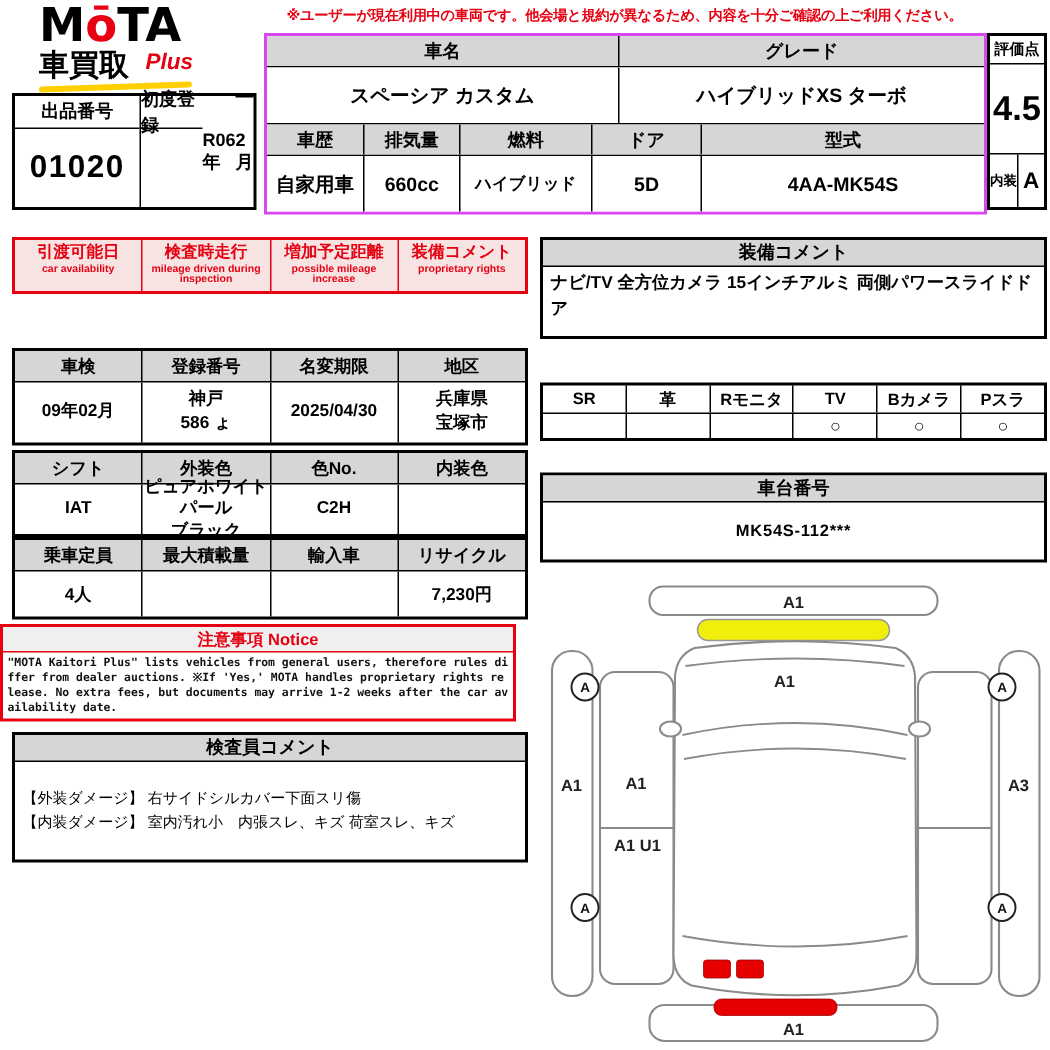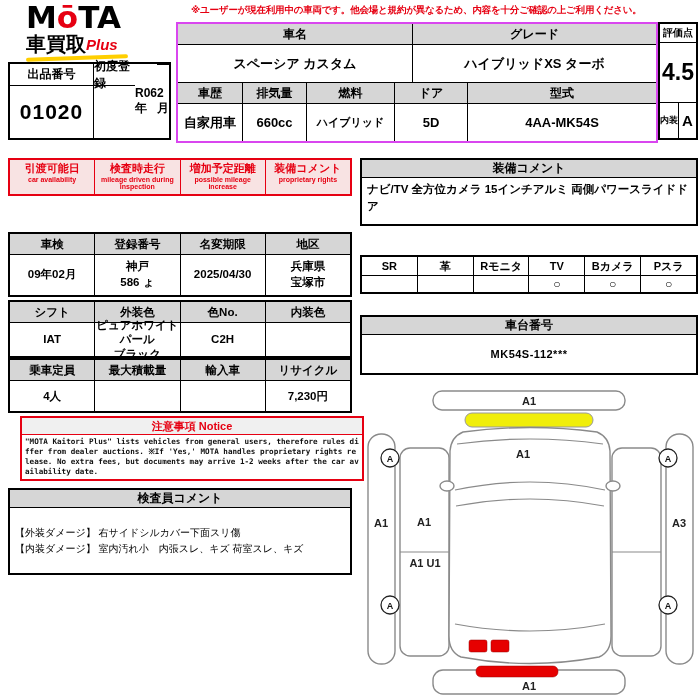--- a/index.html
+++ b/index.html
@@ -4,21 +4,21 @@
 <style>
   *{box-sizing:border-box;margin:0;padding:0}
   html,body{width:700px;height:700px;background:#fff;color:#000;
     font-family:"Liberation Sans","DejaVu Sans",sans-serif;overflow:hidden;position:relative}
   .abs{position:absolute}
 
   
   .logo{left:26px;top:2px;width:160px}
   .logo-line1{font-size:31px;font-weight:800;line-height:1;font-family:"DejaVu Sans","Liberation Sans",sans-serif}
   .logo-o{color:#e60012}
-  .logo-line2{display:flex;align-items:center;gap:0;margin-top:1px}
+  .logo-line2{display:flex;align-items:flex-start;gap:11px;margin-top:1px}
   .logo-sub{font-size:20px;font-weight:800;line-height:1}
   .logo-plus{font-size:15px;font-weight:700;font-style:italic;color:#e60012;line-height:1}
   .logo-swoosh{width:102px;height:4px;background:#ffcf00;border-radius:4px;margin-top:2px;transform:rotate(-2deg)}
 
   .top-warning{left:191px;top:4px;width:508px;font-size:9.5px;font-weight:bold;color:#e60012;letter-spacing:-.2px}
 
   
   .trow{display:flex}
   .trow + .trow{border-top:1px solid #000}
   .tcell{display:flex;align-items:center;justify-content:center;text-align:center}
@@ -63,21 +63,21 @@
   .ft-head .ft-cell{height:20px;background:#d6d6d6;font-weight:bold;font-size:11.5px}
   .ft-vals{border-top:1px solid #000}
   .reg-table{top:232px}
   .reg-table .ft-vals .ft-cell{height:40px;font-weight:bold;font-size:11.5px;line-height:1.35}
   .spec1-table{top:300px}
   .spec1-table .ft-vals .ft-cell{height:33px;font-weight:bold;font-size:11.5px;line-height:1.25}
   .small-two{font-size:8px}
   .spec2-table{top:358px}
   .spec2-table .ft-vals .ft-cell{height:30px;font-weight:bold;font-size:11.5px}
 
-  .notice-box{left:20px;top:416px;width:344px;border:2px solid #e60012}
+  .notice-box{left:0;top:416px;width:344px;border:2px solid #e60012}
   .notice-head{height:17px;background:#f0f0f0;border-bottom:1px solid #e60012;color:#e60012;display:flex;align-items:center;justify-content:center;font-size:11px;font-weight:bold}
   .notice-body{padding:2px 3px;font-family:"DejaVu Sans Mono","Liberation Mono",monospace;font-size:7.6px;font-weight:bold;line-height:1.32;word-break:break-all;color:#111}
 
   .box-head{height:18px;background:#d6d6d6;border-bottom:1px solid #000;display:flex;align-items:center;justify-content:center;font-size:12px;font-weight:bold}
   .inspector-box{left:8px;top:488px;width:344px;border:2px solid #000}
   .inspector-body{padding:17px 5px;font-size:10px;line-height:1.55}
 
   .equip-comment-box{left:360px;top:158px;width:338px;border:2px solid #000}
   .equip-comment-body{min-height:46px;padding:3px 5px;font-size:11.5px;font-weight:bold;line-height:1.5}
 

